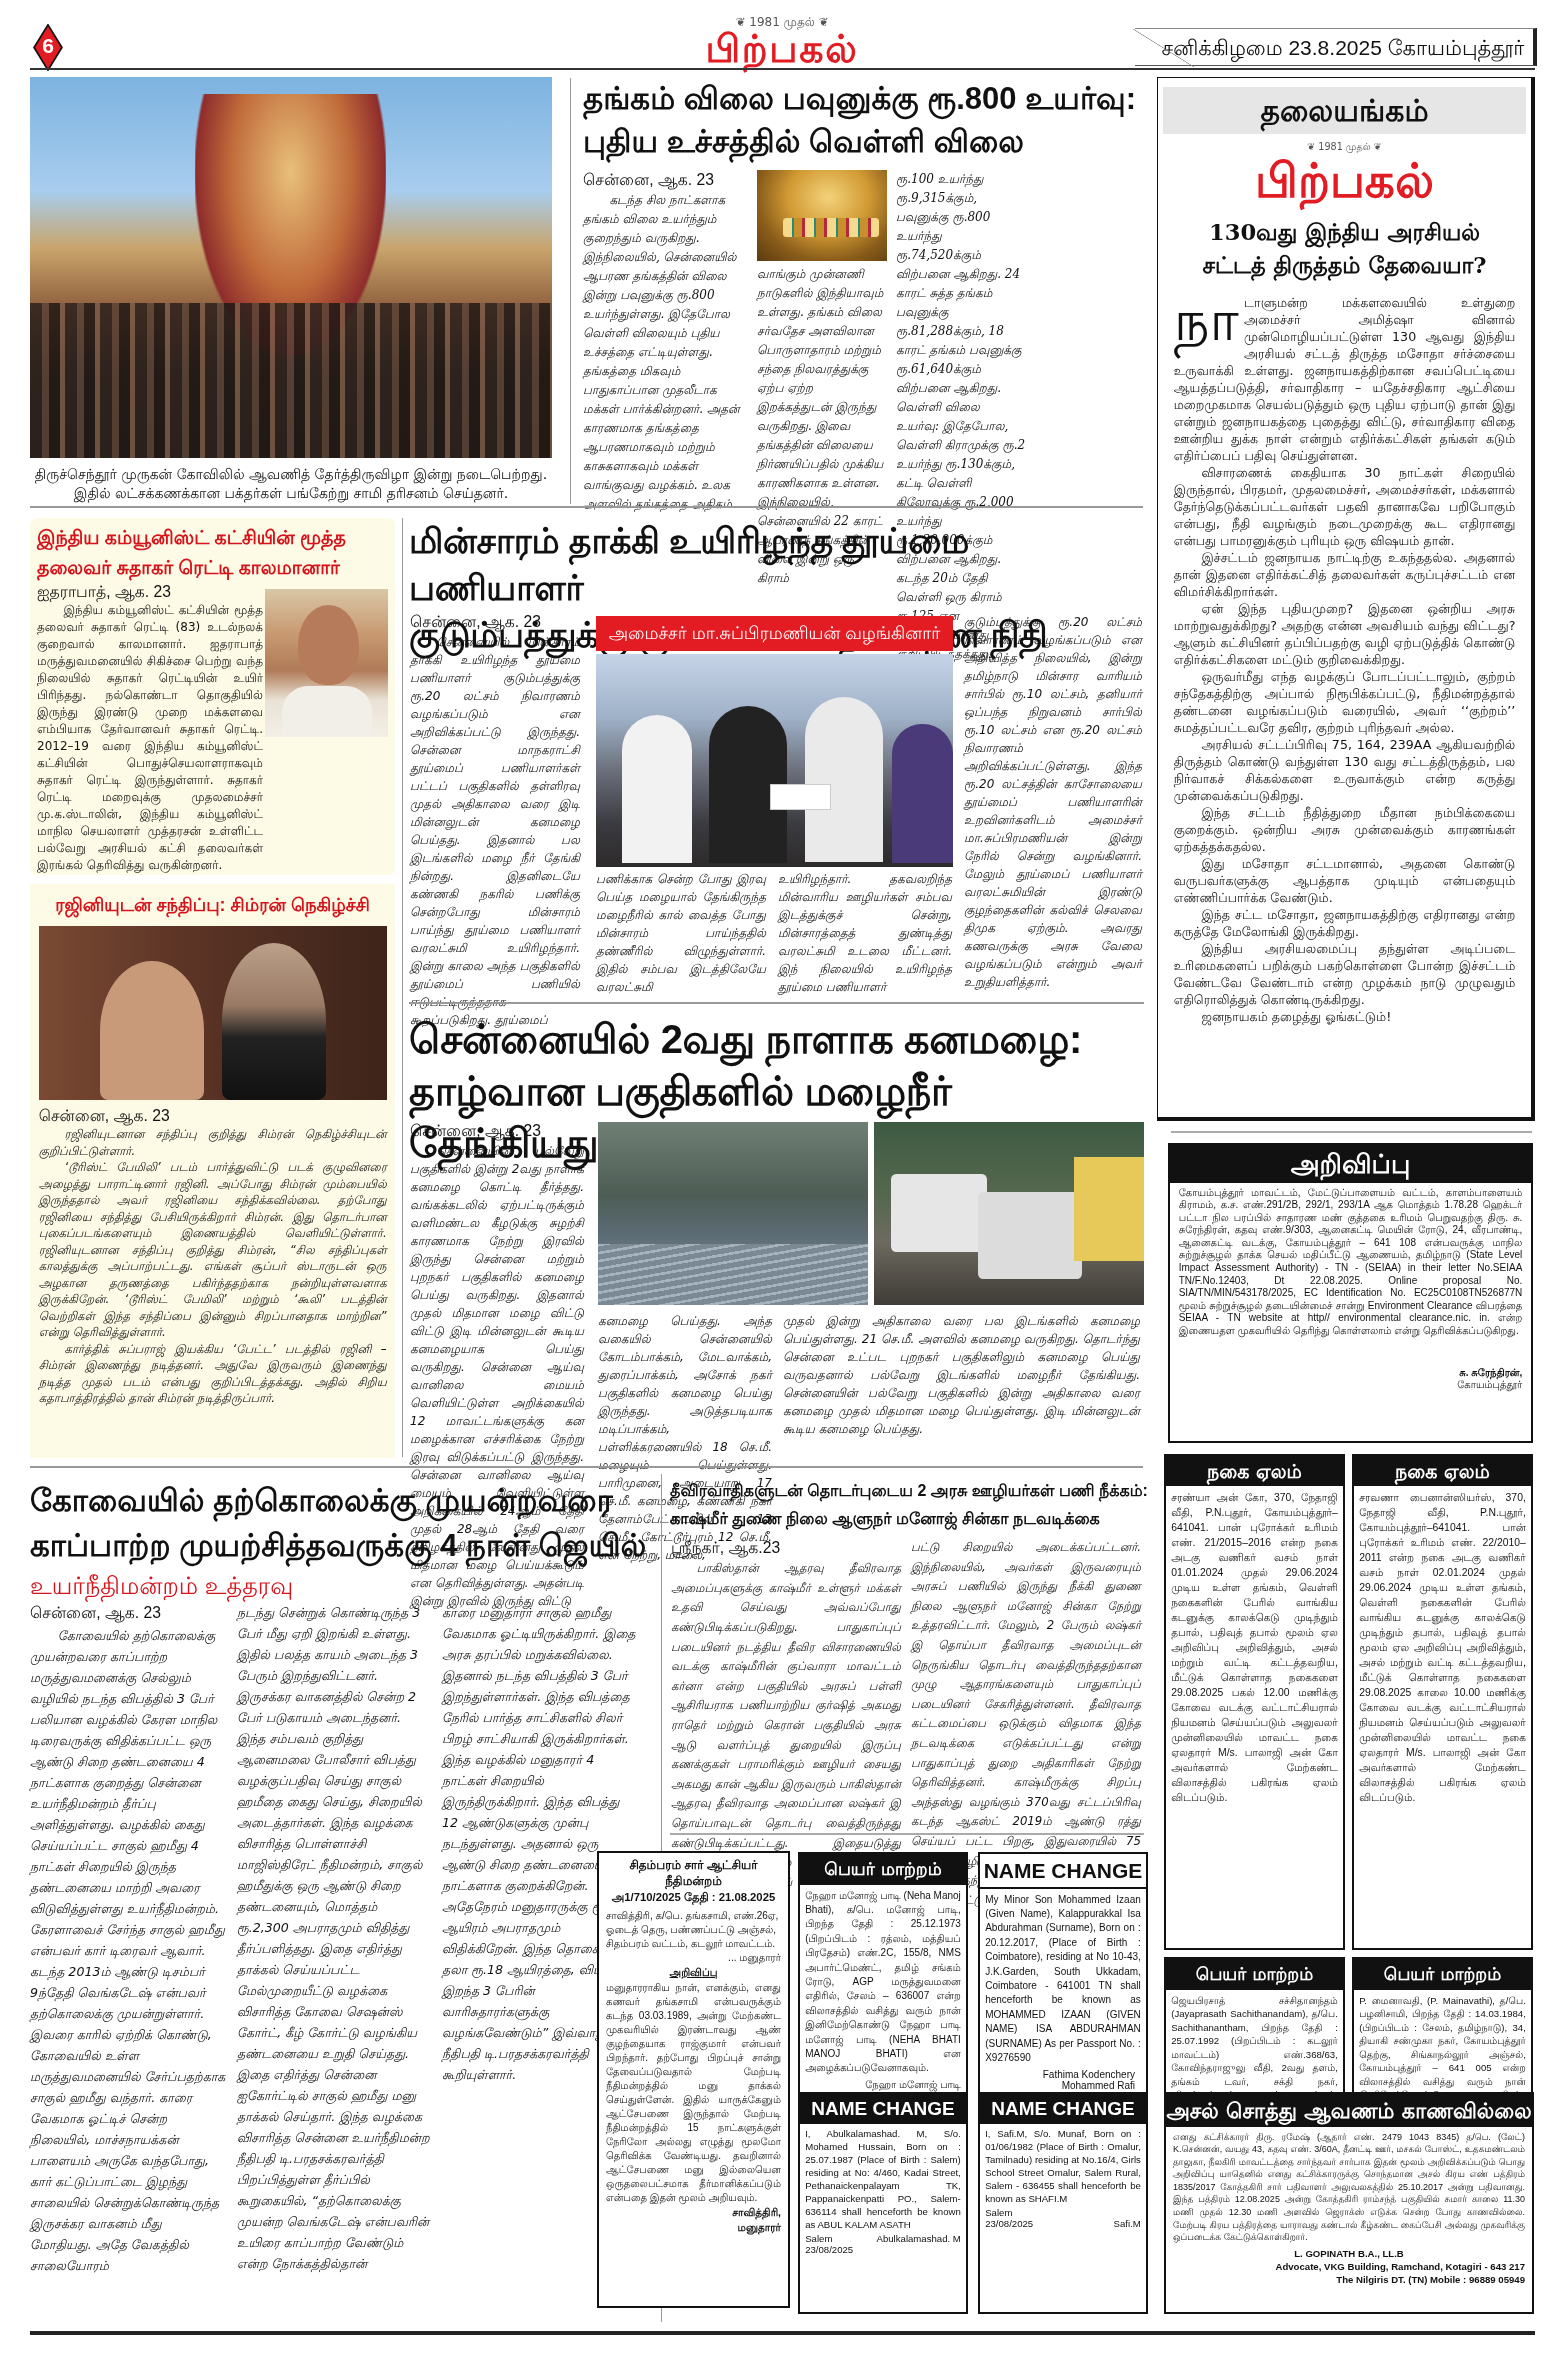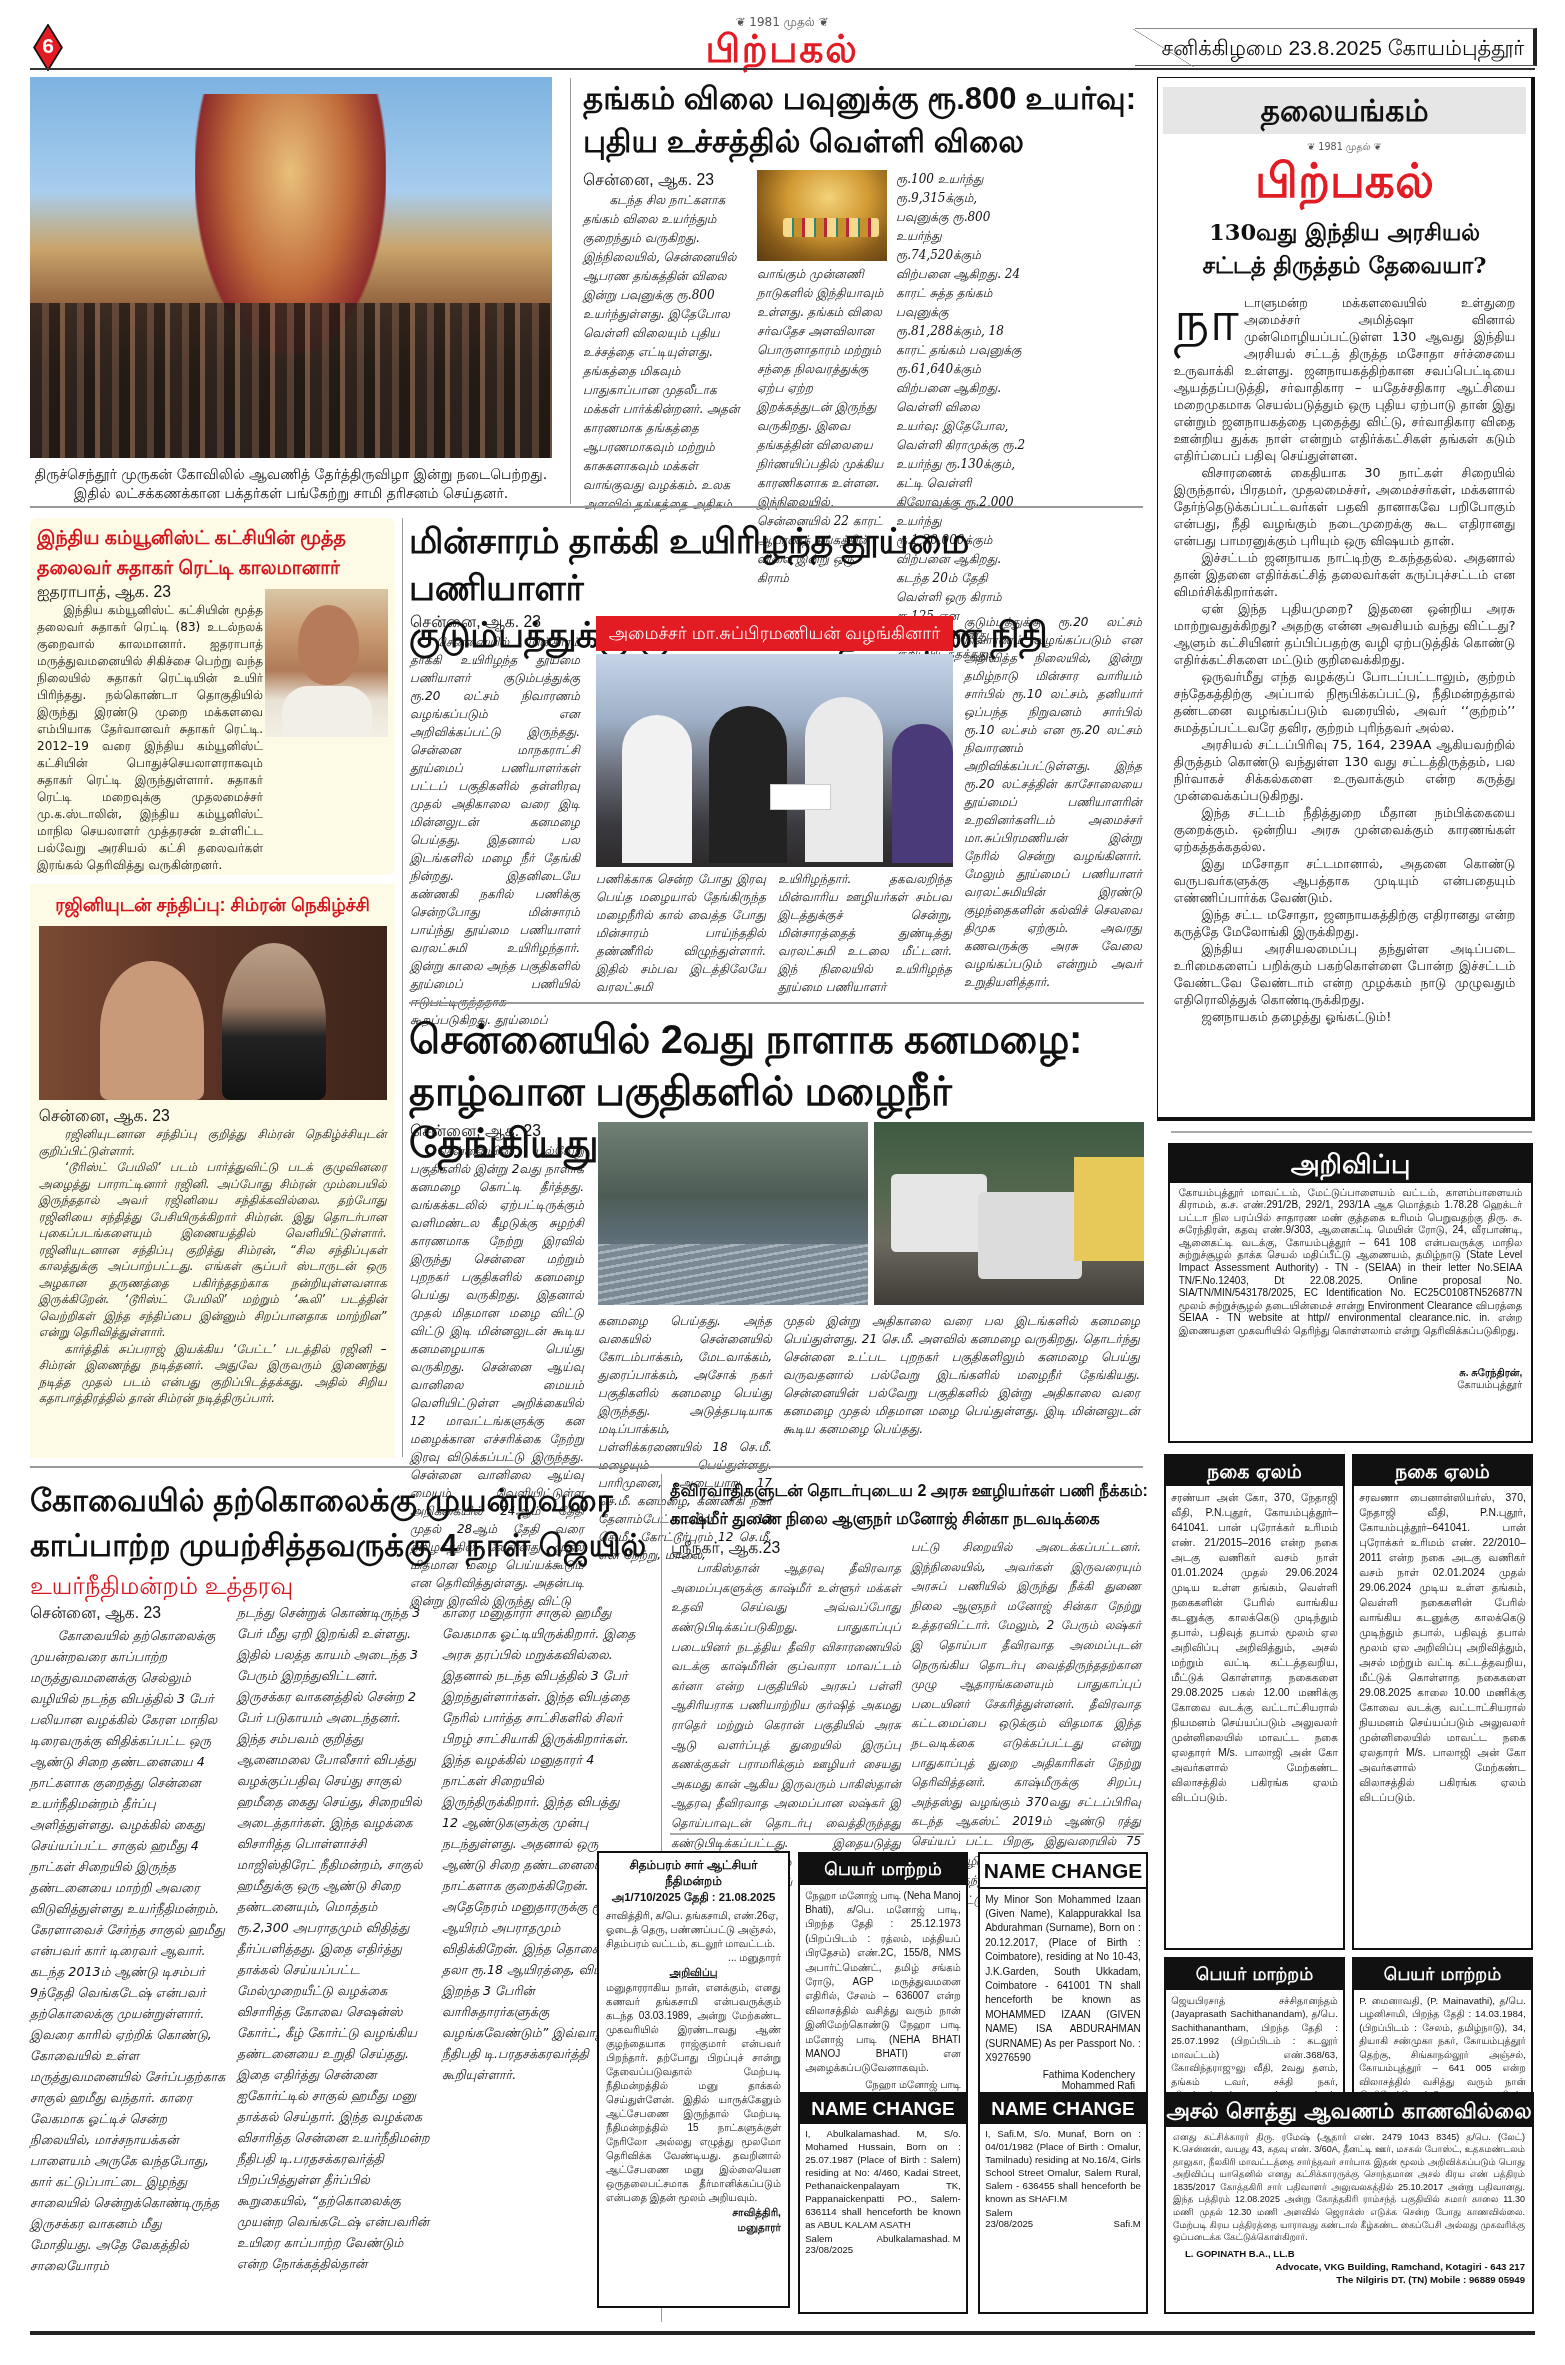--- a/index.html
+++ b/index.html
@@ -281,32 +281,32 @@
   <div style="padding:0 5.2px;font-family:'Liberation Sans',sans-serif;font-size:9.6px;display:flex;justify-content:space-between;">
     <div>
         <div>Salem</div>
         <div>23/08/2025</div>
       </div>
     <div>Abulkalamashad. M</div>
   </div>
 </div>
 <div class="box" style="left:978px;top:2092px;width:170px;height:222px;border-width:2.6px;">
   <div class="box-head" style="font-size:19px;line-height:30px;font-family:'Liberation Sans',sans-serif;">NAME CHANGE</div>
-  <div style="padding:2.6px 5.2px;font-family:'Liberation Sans',sans-serif;font-size:9.6px;line-height:13px;text-align:justify;">I, Safi.M, S/o. Munaf, Born on : 04/01/1982 (Place of Birth : Omalur, Tamilnadu) residing at No.16/4, Girls School Street Omalur, Salem Rural, Salem - 636455 shall henceforth be known as SHAFI.M</div>
+  <div style="padding:2.6px 5.2px;font-family:'Liberation Sans',sans-serif;font-size:9.6px;line-height:13px;text-align:justify;">I, Safi.M, S/o. Munaf, Born on : 01/06/1982 (Place of Birth : Omalur, Tamilnadu) residing at No.16/4, Girls School Street Omalur, Salem Rural, Salem - 636455 shall henceforth be known as SHAFI.M</div>
   <div style="padding:0 5.2px;font-family:'Liberation Sans',sans-serif;font-size:9.6px;display:flex;justify-content:space-between;">
     <div>
         <div>Salem</div>
         <div>23/08/2025</div>
       </div>
     <div style="align-self:flex-end;">Safi.M</div>
   </div>
 </div>
 <div class="box" style="left:1164px;top:2258px;width:370px;height:0;border:none;"></div>
 <div class="box" style="left:1164px;top:2092px;width:370px;height:222px;border-width:2.6px;">
   <div class="box-head" style="font-size:21px;line-height:33px;font-family:'DejaVu Serif',serif;">அசல் சொத்து ஆவணம் காணவில்லை</div>
   <div style="padding:3.5px 7px;font-family:'Liberation Sans',sans-serif;font-size:9px;line-height:12.6px;text-align:justify;">எனது கட்சிக்காரர் திரு. ரமேஷ் (ஆதார் எண். 2479 1043 8345) த/பெ. (லேட்) K.சென்னன், வயது 43, கதவு எண். 3/60A, தீனட்டி ஊர், மசகல் போஸ்ட், உதகமண்டலம் தாலுகா, நீலகிரி மாவட்டத்தை சார்ந்தவர் சார்பாக இதன் மூலம் அறிவிக்கப்படும் பொது அறிவிப்பு யாதெனில் எனது கட்சிக்காரருக்கு சொந்தமான அசல் கிரய எண் பத்திரம் 1835/2017 கோத்தகிரி சார் பதிவாளர் அலுவலகத்தில் 25.10.2017 அன்று பதிவானது. இந்த பத்திரம் 12.08.2025 அன்று கோத்தகிரி ராம்சந்த் பகுதியில் சுமார் காலை 11.30 மணி முதல் 12.30 மணி அளவில் ஜெராக்ஸ் எடுக்க சென்ற போது காணவில்லை. மேற்படி கிரய பத்திரத்தை யாராவது கண்டால் கீழ்கண்ட கைப்பேசி அல்லது முகவரிக்கு ஒப்படைக்க கேட்டுக்கொள்கிறார்.</div>
-  <div style="padding:0 19px;text-align:left;font-weight:bold;font-family:'Liberation Sans',sans-serif;font-size:9.6px;line-height:13px;">L. GOPINATH B.A., LL.B</div>
+  <div style="padding:0 19px;text-align:center;font-weight:bold;font-family:'Liberation Sans',sans-serif;font-size:9.6px;line-height:13px;">L. GOPINATH B.A., LL.B</div>
   <div style="padding:0 7px;text-align:right;font-weight:bold;font-family:'Liberation Sans',sans-serif;font-size:9.6px;line-height:13px;">Advocate, VKG Building, Ramchand, Kotagiri - 643 217</div>
   <div style="padding:0 7px;text-align:right;font-weight:bold;font-family:'Liberation Sans',sans-serif;font-size:9.6px;line-height:13px;">The Nilgiris DT. (TN)  Mobile : 96889 05949</div>
 </div>
 
 <div class="abs" style="left:30px;top:2331px;width:1505px;height:4.3px;background:#222;"></div>
 
 
 </body></html>

